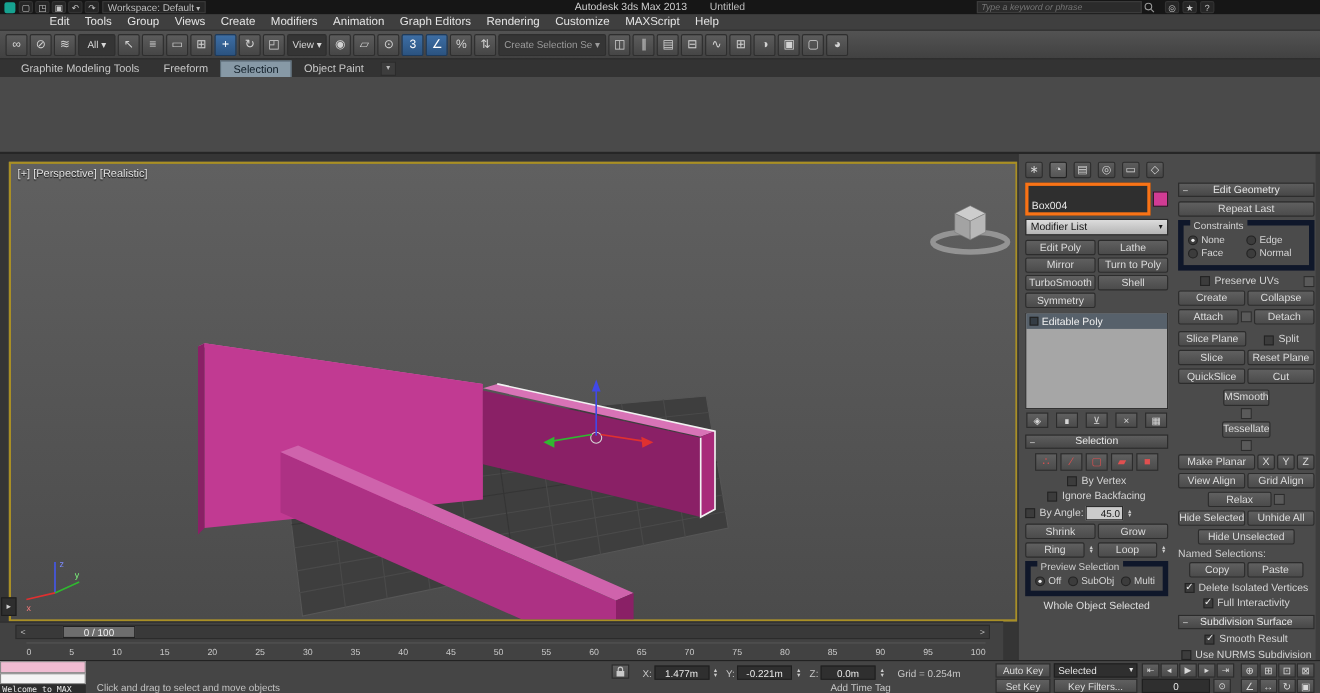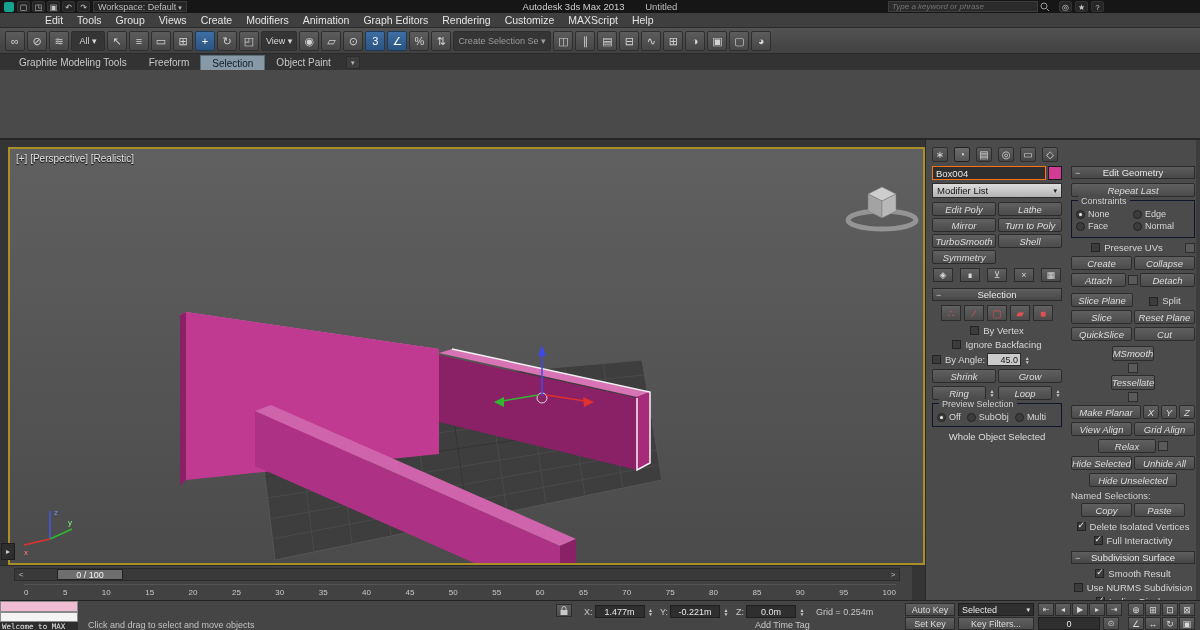--- a/index.html
+++ b/index.html
@@ -55,45 +55,45 @@
   .cmdpanel{position:absolute;left:925px;top:140px;width:275px;height:460px;background:#4b4b4b;border-left:1px solid #2a2a2a;}
   .cp-scroll{position:absolute;right:0;top:0;width:4px;height:460px;background:#3d3d3d;}
   .cp-tabs{position:absolute;left:6px;top:7px;display:flex;gap:6px;}
   .cptab{width:16px;height:15px;line-height:14px;text-align:center;font-size:10px;color:#d8d8d8;
          background:linear-gradient(#5c5c5c,#464646);border:1px solid #2e2e2e;border-radius:2px;}
   .cptab.active{background:linear-gradient(#6d6d6d,#555);border-color:#222;}
   .col-left{position:absolute;left:6px;top:26px;width:130px;}
   .col-right{position:absolute;left:145px;top:26px;width:124px;}
   .row{display:flex;gap:2px;margin-bottom:3px;align-items:center;}
   .pbtn{flex:1;height:14px;line-height:13px;text-align:center;font-size:9.5px;color:#dcdcdc;
-        background:linear-gradient(#606060,#4b4b4b);border:1px solid #2c2c2c;border-radius:2px;white-space:nowrap;overflow:hidden;font-style:italic;}
+        background:linear-gradient(#606060,#4b4b4b);border:1px solid #2c2c2c;border-radius:2px;white-space:nowrap;overflow:hidden;}
   .pbtn.sm{flex:0 0 16px;}
   .mini{flex:0 0 10px;width:10px;height:10px;background:#5a5a5a;border:1px solid #2c2c2c;}
-  .field{height:14px;line-height:13px;background:#2f2f2f;border:1px solid #f97316;color:#e8e8e8;font-size:9.5px;padding:0 3px;}
+  .field{height:14px;line-height:13px;background:#2f2f2f;border:3px solid #f97316;color:#e8e8e8;font-size:9.5px;padding:12px 3px;}
   .field-light{height:13px;line-height:12px;background:#cbcbcb;border:1px solid #2c2c2c;color:#181818;font-size:9px;padding:0 2px;}
   .swatch{width:14px;height:14px;border:1px solid #1c1c1c;flex:0 0 14px;}
   .ddl{height:15px;line-height:14px;background:linear-gradient(#dcdcdc,#b4b4b4);border:1px solid #2c2c2c;color:#161616;
        font-size:9.5px;padding:0 4px;display:flex;justify-content:space-between;align-items:center;}
   .modgrid{display:grid;grid-template-columns:1fr 1fr;gap:2px;margin-bottom:4px;}
   .stack{height:88px;background:#a6a6a6;border:1px solid #262626;margin-bottom:3px;}
   .stackrow{height:14px;background:#57616b;color:#f2f2f2;font-size:9.5px;display:flex;align-items:center;gap:3px;padding:0 3px;}
   .stackrow .ic{width:8px;height:8px;background:#343c44;border:1px solid #222;}
   .stacktools{display:flex;gap:4px;justify-content:space-between;margin:2px 1px 6px;}
   .stbtn{width:20px;height:14px;line-height:13px;text-align:center;font-size:9px;color:#d6d6d6;
          background:linear-gradient(#606060,#4b4b4b);border:1px solid #2c2c2c;}
   .rollout{position:relative;height:13px;background:linear-gradient(#5e5e5e,#474747);border:1px solid #2b2b2b;
            text-align:center;font-size:9.5px;color:#e6e6e6;line-height:12px;margin-bottom:4px;}
   .rollout .minus{position:absolute;left:3px;top:0;font-size:9px;color:#cfcfcf;}
   .cbrow{display:flex;align-items:center;gap:4px;margin-bottom:3px;font-size:9.5px;color:#d6d6d6;justify-content:center;}
   .cb{width:9px;height:9px;background:#3c3c3c;border:1px solid #232323;position:relative;flex:0 0 9px;}
   .cbrow.checked .cb::after{content:"✓";position:absolute;left:0px;top:-3px;color:#f0f0f0;font-size:9px;}
   .radio{width:9px;height:9px;border-radius:50%;background:#3c3c3c;border:1px solid #232323;position:relative;flex:0 0 9px;}
   .radio-row{display:flex;align-items:center;gap:3px;font-size:9px;color:#d6d6d6;}
   .radio-row.checked .radio::after{content:"";position:absolute;left:2px;top:2px;width:3px;height:3px;border-radius:50%;background:#eee;}
-  .group{border:1px solid #0f172a;position:relative;padding:8px 4px 4px;margin-bottom:4px;}
+  .group{border:5px solid #0f172a;position:relative;padding:8px 4px 4px;margin-bottom:4px;}
   .group .glabel{position:absolute;left:6px;top:-5px;background:#4b4b4b;padding:0 3px;font-size:9px;color:#cfcfcf;}
   .subobj{display:flex;gap:3px;justify-content:center;margin-bottom:4px;}
   .sobtn{width:20px;height:16px;line-height:15px;text-align:center;color:#e05050;font-size:10px;
          background:linear-gradient(#606060,#4b4b4b);border:1px solid #2c2c2c;}
   .spin{display:flex;flex-direction:column;line-height:4px;font-size:5px;color:#ccc;flex:0 0 8px;align-items:center;}
   .ctext{text-align:center;font-size:9.5px;color:#dedede;margin-top:3px;}
   .lbl{font-size:9.5px;color:#cfcfcf;}
 
   
   .timeline{position:absolute;left:0;top:565px;width:912px;height:35px;background:#424242;border-top:1px solid #2a2a2a;}
@@ -322,20 +322,26 @@
       <div class="modgrid">
 
       <span class="pbtn">Edit Poly</span>
           <span class="pbtn">Lathe</span>
           <span class="pbtn">Mirror</span>
           <span class="pbtn">Turn to Poly</span>
           <span class="pbtn">TurboSmooth</span>
           <span class="pbtn">Shell</span>
           <span class="pbtn">Symmetry</span>
         </div>
+      <div class="stack">
+        <div class="stackrow">
+          <span class="ic"></span>
+          <span>Editable Poly</span>
+        </div>
+      </div>
       <div class="stacktools">
 
       <span class="stbtn">◈</span>
           <span class="stbtn">∎</span>
           <span class="stbtn">⊻</span>
           <span class="stbtn">×</span>
           <span class="stbtn">▦</span>
         </div>
 
       <div class="rollout">

